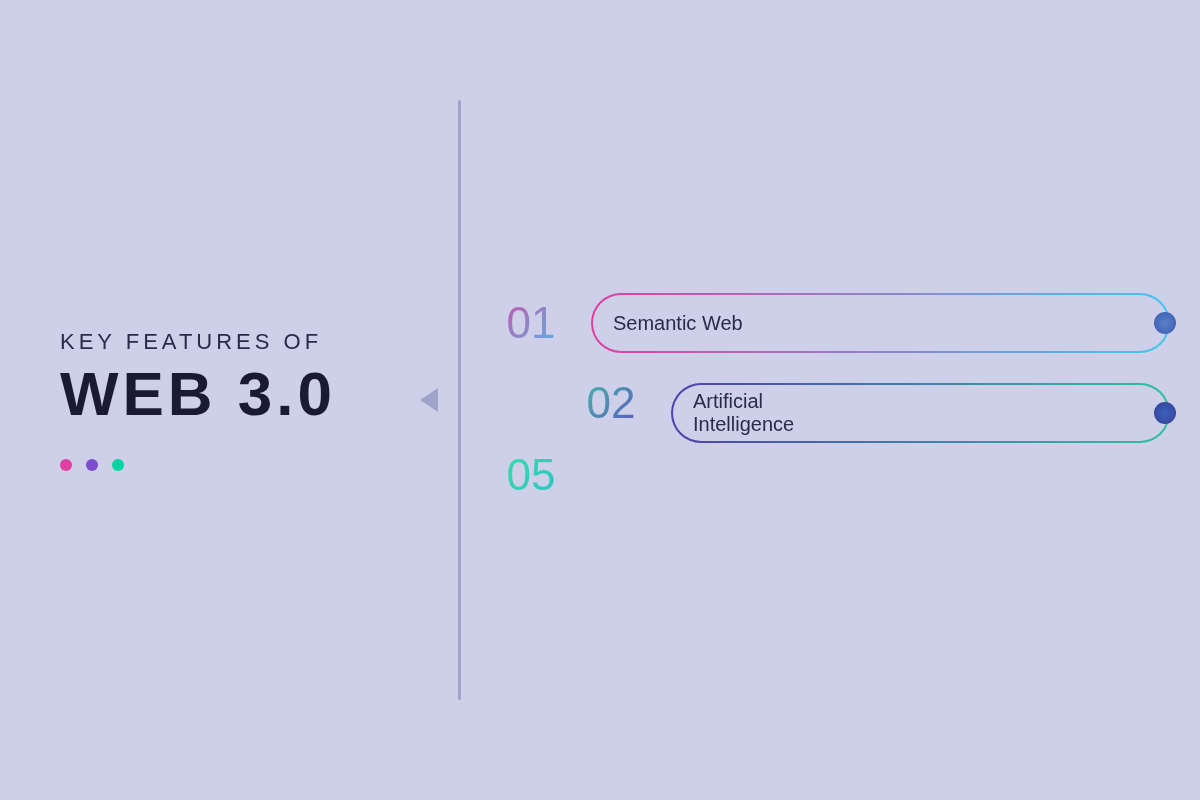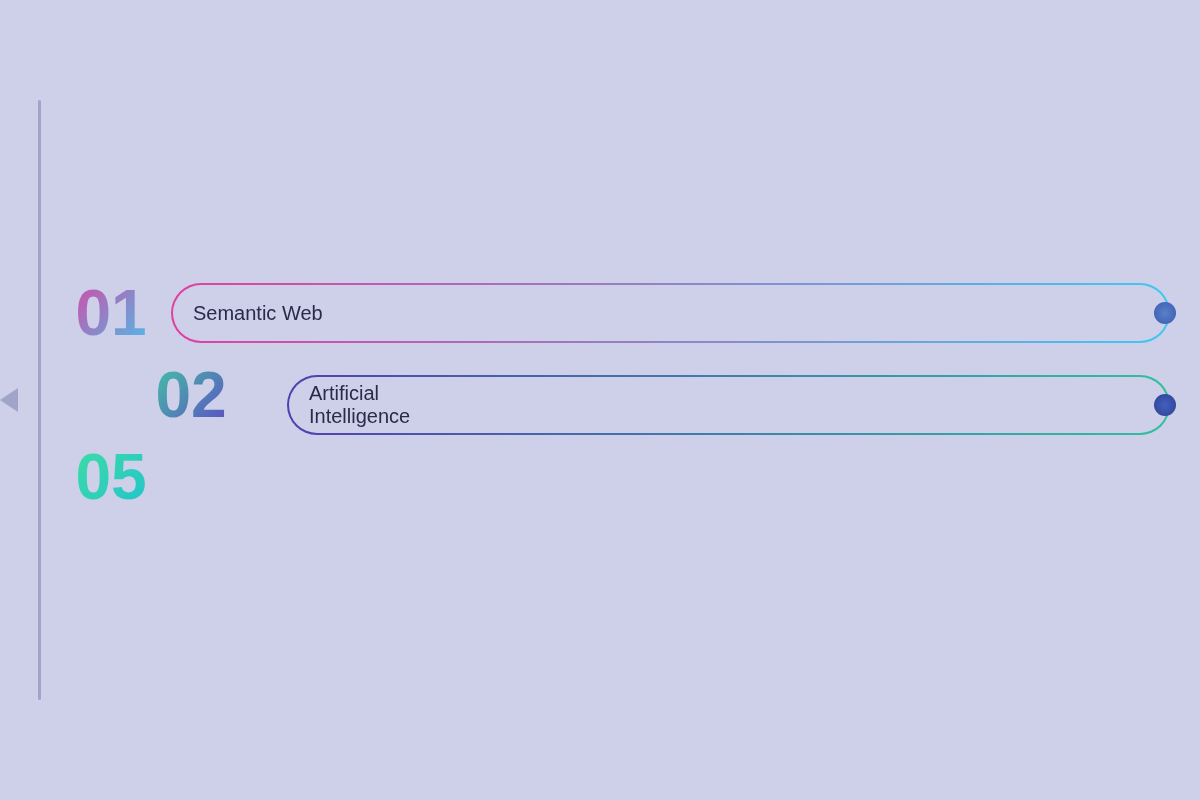--- a/index.html
+++ b/index.html
@@ -118,22 +118,22 @@
 
     .feature-item {
       display: flex;
       align-items: center;
       position: relative;
       margin-bottom: 10px;
     }
 
     
     .feature-number {
-      font-size: 64px;
-      font-weight: 700;
+      font-size: 44px;
+      font-weight: 400;
       line-height: 1;
       min-width: 100px;
       text-align: center;
       margin-right: 10px;
     }
 
     
     .feature-track {
       position: relative;
       height: 60px;
@@ -241,30 +241,39 @@
       background: linear-gradient(#cdd0e8, #cdd0e8) padding-box,
                   linear-gradient(90deg, #20b890, #20d0b0) border-box;
       border-radius: 30px;
     }
     .item-05 .feature-dot {
       background: radial-gradient(circle, #20c090, #10a070);
     }
 
     
     .item-01 { margin-left: 0; }
-    .item-02 { margin-left: 80px; gap: 36px; }
+    .item-02 { margin-left: 80px; }
     .item-03 { margin-left: 0; }
     .item-04 { margin-left: 80px; }
     .item-05 { margin-left: 0; }
   </style>
 </head>
 <body>
 
 <div class="container">
 
+  <div class="left-panel">
+    <div class="key-features-label">KEY FEATURES OF</div>
+    <div class="web30-title">WEB 3.0</div>
+    <div class="dots-row">
+      <div class="dot-pink"></div>
+      <div class="dot-purple"></div>
+      <div class="dot-teal"></div>
+    </div>
+  </div>
 
   <div style="display:flex;align-items:center;height:600px;">
     <div class="arrow-left"></div>
     <div class="divider"></div>
   </div>
 
   <div class="right-panel">
 
     <div class="feature-item item-01">
       <div class="feature-number">01</div>

